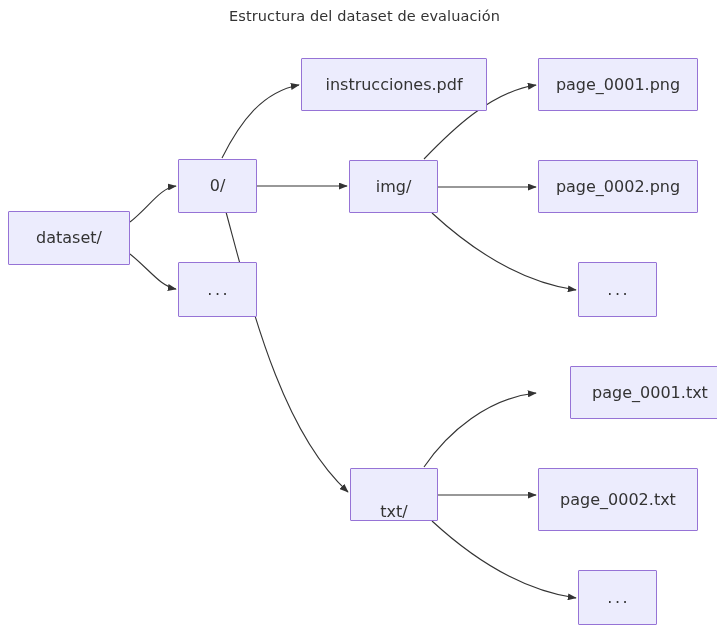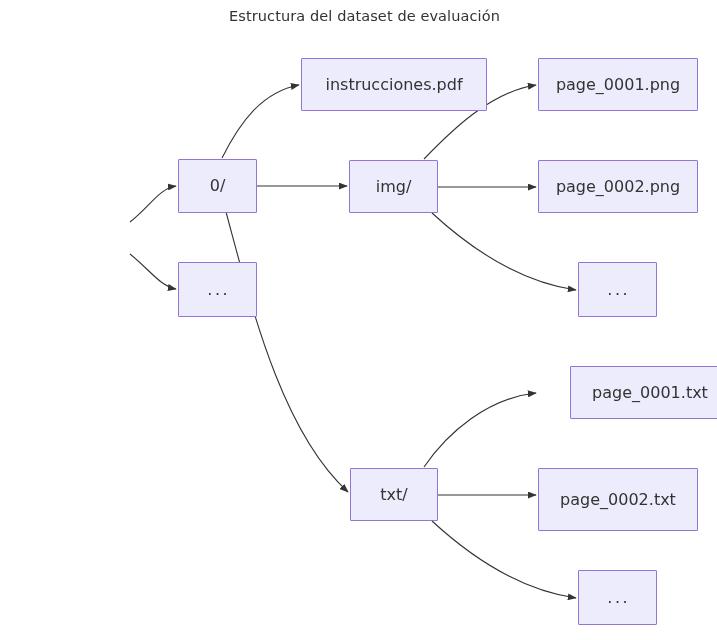--- a/index.html
+++ b/index.html
@@ -91,20 +91,23 @@
         <path d="M424,159 C450,132 490,92 536,85" marker-end="url(#arrowhead)" stroke="#333333"></path>
         <path d="M438,187 L536,187" marker-end="url(#arrowhead)" stroke="#333333"></path>
         <path d="M432,213 C470,248 520,282 576,290" marker-end="url(#arrowhead)" stroke="#333333"></path>
         <path d="M424,467 C448,432 488,398 536,393" marker-end="url(#arrowhead)" stroke="#333333"></path>
         <path d="M438,495 L536,495" marker-end="url(#arrowhead)" stroke="#333333"></path>
         <path d="M432,521 C470,556 520,590 576,598" marker-end="url(#arrowhead)" stroke="#333333"></path>
       </g>
   </svg>
 
   <div id="node-layer">
+      <div class="node" style="left: 8px; top: 211px; width: 122px; height: 54px; background: rgb(236, 236, 253); border-color: rgb(150, 115, 214); color: rgb(51, 51, 51);">
+        <span class="node-label">dataset/</span>
+      </div>
       <div class="node" style="left: 178px; top: 159px; width: 79px; height: 54px; background: rgb(236, 236, 253); border-color: rgb(150, 115, 214); color: rgb(51, 51, 51);">
         <span class="node-label">0/</span>
       </div>
       <div class="node ellipsis" style="left: 178px; top: 262px; width: 79px; height: 55px; background: rgb(236, 236, 253); border-color: rgb(150, 115, 214); color: rgb(51, 51, 51);">
         <span class="node-label">...</span>
       </div>
       <div class="node" style="left: 301px; top: 58px; width: 186px; height: 53px; background: rgb(236, 236, 253); border-color: rgb(150, 115, 214); color: rgb(51, 51, 51);">
         <span class="node-label">instrucciones.pdf</span>
       </div>
       <div class="node" style="left: 349px; top: 160px; width: 89px; height: 53px; background: rgb(236, 236, 253); border-color: rgb(150, 115, 214); color: rgb(51, 51, 51);">
@@ -112,21 +115,21 @@
       </div>
       <div class="node" style="left: 538px; top: 58px; width: 160px; height: 53px; background: rgb(236, 236, 253); border-color: rgb(150, 115, 214); color: rgb(51, 51, 51);">
         <span class="node-label">page_0001.png</span>
       </div>
       <div class="node" style="left: 538px; top: 160px; width: 160px; height: 53px; background: rgb(236, 236, 253); border-color: rgb(150, 115, 214); color: rgb(51, 51, 51);">
         <span class="node-label">page_0002.png</span>
       </div>
       <div class="node ellipsis" style="left: 578px; top: 262px; width: 79px; height: 55px; background: rgb(236, 236, 253); border-color: rgb(150, 115, 214); color: rgb(51, 51, 51);">
         <span class="node-label">...</span>
       </div>
-      <div class="node" style="left: 350px; top: 468px; width: 88px; height: 53px; background: rgb(236, 236, 253); border-color: rgb(150, 115, 214); color: rgb(51, 51, 51);">
+      <div class="node" style="left: 350px; top: 468px; width: 88px; height: 53px; background: rgb(236, 236, 253); border-color: rgb(150, 115, 214); color: rgb(51, 51, 51); align-items: flex-end;">
         <span class="node-label">txt/</span>
       </div>
       <div class="node" style="left: 538px; top: 366px; width: 160px; height: 53px; background: rgb(236, 236, 253); border-color: rgb(150, 115, 214); color: rgb(51, 51, 51); margin-left: 32px;">
         <span class="node-label">page_0001.txt</span>
       </div>
       <div class="node" style="left: 538px; top: 468px; width: 160px; height: 63px; background: rgb(236, 236, 253); border-color: rgb(150, 115, 214); color: rgb(51, 51, 51);">
         <span class="node-label">page_0002.txt</span>
       </div>
       <div class="node ellipsis" style="left: 578px; top: 570px; width: 79px; height: 55px; background: rgb(236, 236, 253); border-color: rgb(150, 115, 214); color: rgb(51, 51, 51);">
         <span class="node-label">...</span>

